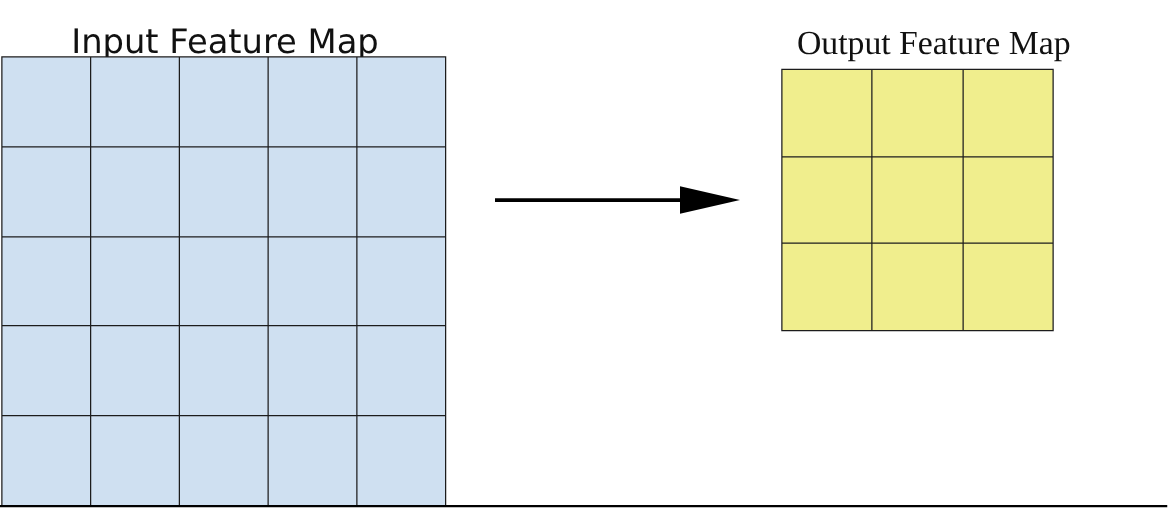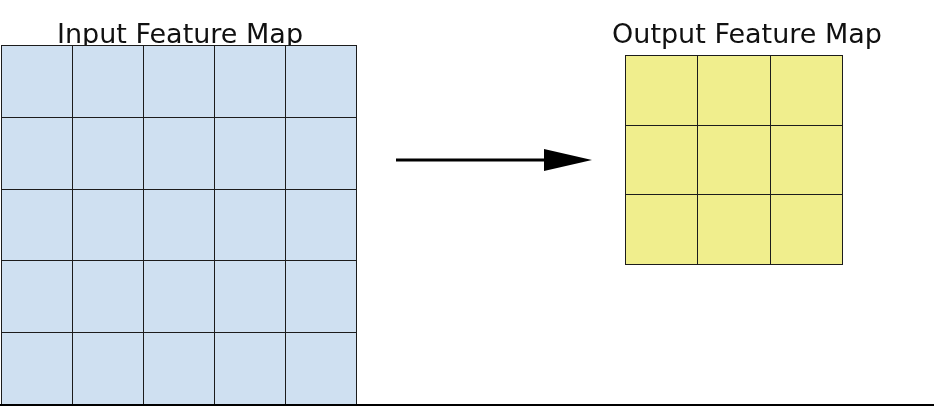--- a/index.html
+++ b/index.html
@@ -20,21 +20,21 @@
   .title {
     position: absolute;
     top: 17px;
     font-size: 27px;
     color: #111111;
     text-align: center;
     white-space: nowrap;
     line-height: 34px;
   }
   .input-title  { left: 0px;   width: 360px; }
-  .output-title { left: 582px; width: 330px; }
+  .output-title { left: 582px; width: 330px; font-family: Liberation Serif, serif; }
 
   .grid {
     position: absolute;
     display: grid;
     background: #1c1c1c; 
     gap: 1px;
     padding: 1px;
   }
   .input-grid {
     left: 1px;

